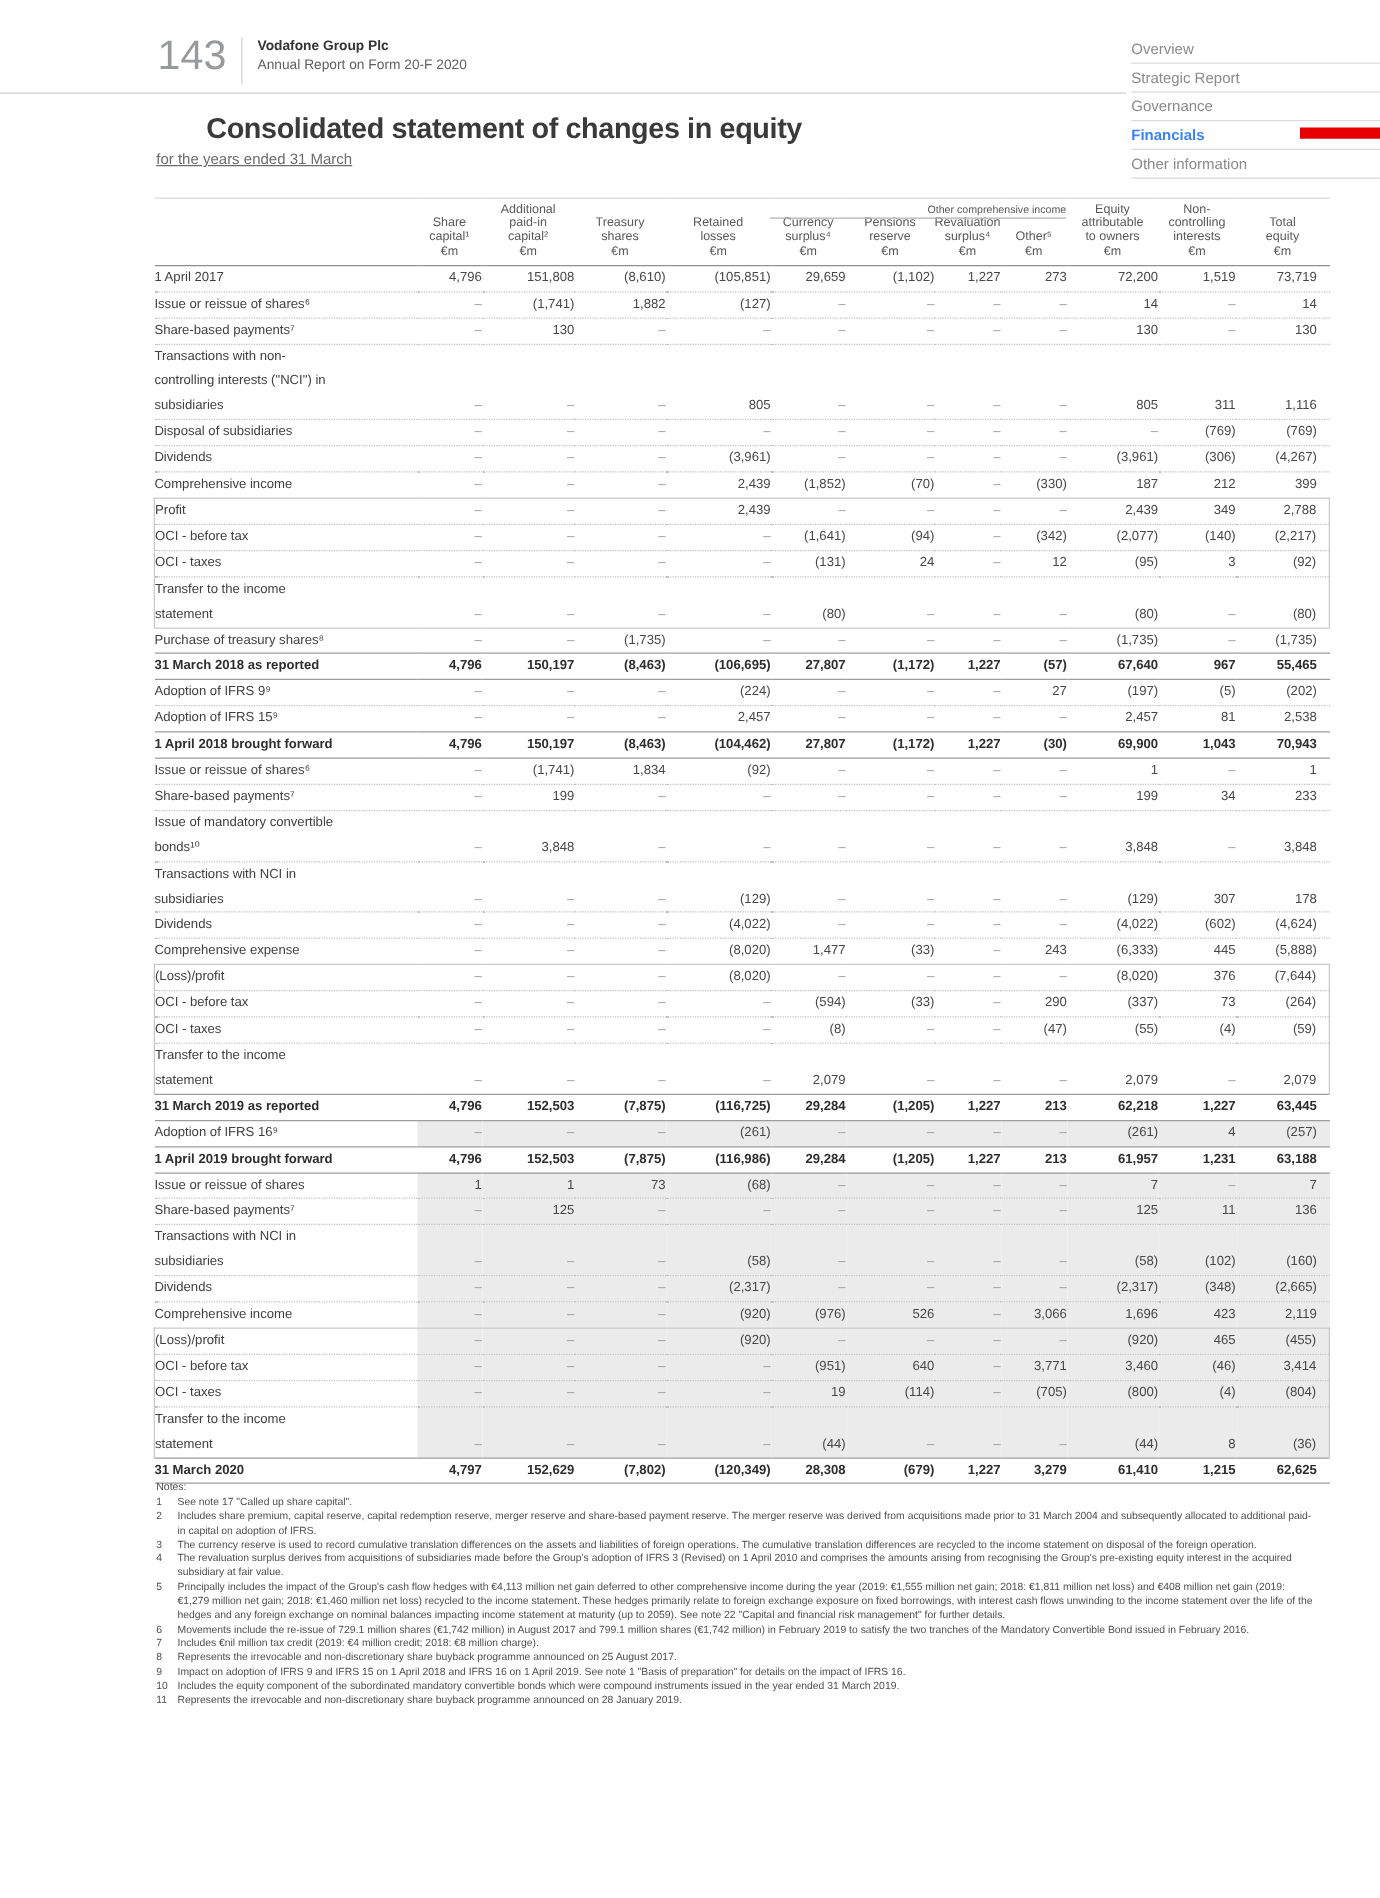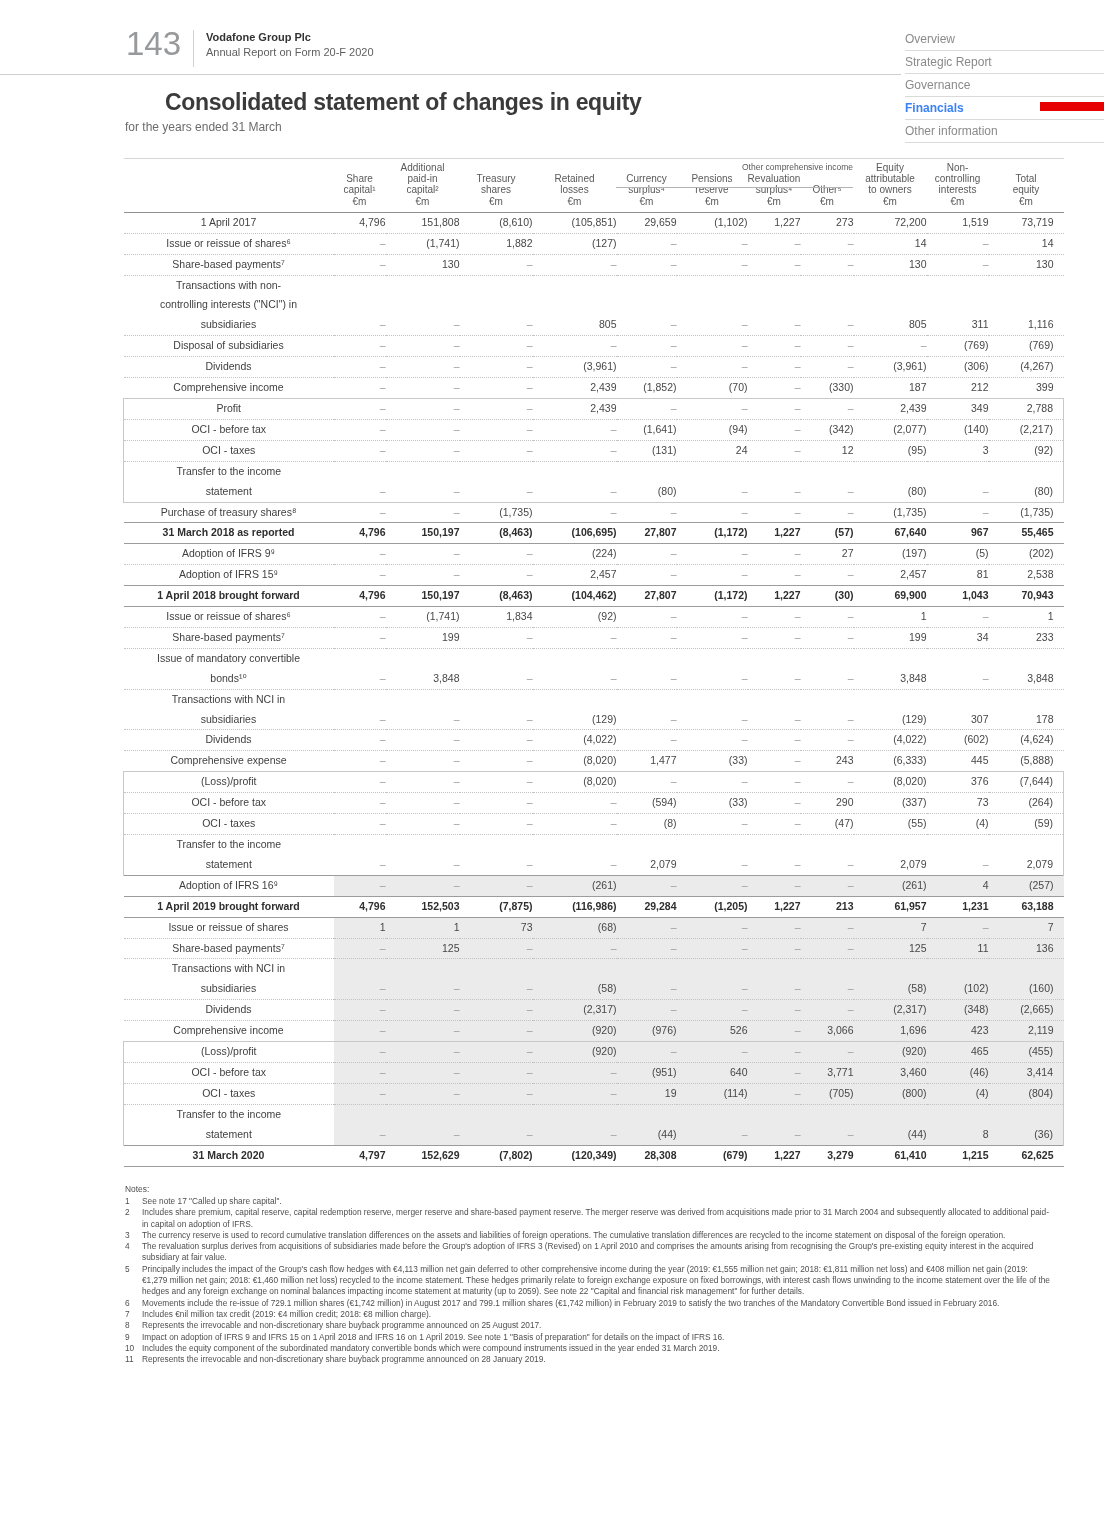--- a/index.html
+++ b/index.html
@@ -16,37 +16,37 @@
   .header-rule { position:absolute; left:0; top:74px; width:901px; height:1px; background:#cfcfcf; }
 
   
   .nav { position:absolute; left:905px; right:0; top:28px; }
   .nav-item { position:relative; height:23px; line-height:18px; font-size:12px; color:#8a8a8a; border-bottom:1px solid #dadada; padding-top:2px; }
   .nav-item.active { color:#3b82f6; font-weight:bold; }
   .nav-item.active .nav-bar { position:absolute; right:0; top:5px; width:64px; height:9px; background:#e60000; }
 
   
   .title { position:absolute; left:125px; top:89px; font-size:23px; font-weight:bold; color:#3a3a3a; letter-spacing:-0.3px;margin-left:40px; }
-  .subtitle { position:absolute; left:125px; top:120px; font-size:12px; color:#6b6b6b; }
+  .subtitle { position:absolute; left:125px; top:120px; font-size:12px; color:#6b6b6b;text-decoration:underline; }
 
   
   .table-wrap { position:absolute; left:123px; top:158px; width:940px; }
   table { width:940px; table-layout:fixed; border-collapse:collapse; border-top:1px solid #d6d6d6; border-bottom:1px solid #9c9c9c; }
   col.c0{width:210px} col.c1{width:52px} col.c2{width:74px} col.c3{width:73px} col.c4{width:84px}
   col.c5{width:60px} col.c6{width:71px} col.c7{width:53px} col.c8{width:53px} col.c9{width:73px}
   col.c10{width:62px} col.c11{width:75px}
 
   thead th { vertical-align:bottom; font-weight:normal; font-size:10px; color:#595959; 
              padding:3px 0 5px 0; border-bottom:1px solid #8f8f8f; }
   thead th .hl { line-height:11.2px; white-space:nowrap; }
   .oci-group { position:absolute; left:493px; top:4px; width:237px; text-align:right; font-size:8.5px; color:#595959;
-               line-height:11px; border-bottom:1px solid #b3b3b3; padding-bottom:14px; }
+               line-height:11px; border-bottom:1px solid #b3b3b3; padding-bottom:1px; }
 
   tbody th, tbody td { border-top:1px dotted #c2c2c2; vertical-align:bottom; line-height:19.9px; font-size:10.5px; }
-  tbody th { text-align:center; font-weight:normal; color:#3f3f3f; white-space:pre-line; }
+  tbody th { text-align:left; font-weight:normal; color:#3f3f3f; white-space:pre-line; }
   tbody td { text-align:right; color:#474747; }
   tbody td.last { padding-right:10px; }
   tbody td.dash { color:#9a9a9a; }
 
   tr.t-dark > th, tr.t-dark > td { border-top:1px solid #9c9c9c; }
   tr.t-box  > th, tr.t-box  > td { border-top:1px solid #c9c9c9; }
   tr.box-start > th, tr.box-start > td { border-top:1px solid #c9c9c9; }
   tr.boxed > th { border-left:1px solid #c9c9c9; }
   tr.boxed > td.last { border-right:1px solid #c9c9c9; }
   tr.bold > th, tr.bold > td { font-weight:bold; color:#2e2e2e; }
@@ -526,20 +526,34 @@
             <td class="dash">–</td>
             <td class="dash">–</td>
             <td>2,079</td>
             <td class="dash">–</td>
             <td class="dash">–</td>
             <td class="dash">–</td>
             <td>2,079</td>
             <td class="dash">–</td>
             <td class="last">2,079</td>
           </tr>
+          <tr class="bold t-dark">
+            <th>31 March 2019 as reported</th>
+            <td>4,796</td>
+            <td>152,503</td>
+            <td>(7,875)</td>
+            <td>(116,725)</td>
+            <td>29,284</td>
+            <td>(1,205)</td>
+            <td>1,227</td>
+            <td>213</td>
+            <td>62,218</td>
+            <td>1,227</td>
+            <td class="last">63,445</td>
+          </tr>
           <tr class="shaded t-dark">
             <th>Adoption of IFRS 16⁹</th>
             <td class="dash">–</td>
             <td class="dash">–</td>
             <td class="dash">–</td>
             <td>(261)</td>
             <td class="dash">–</td>
             <td class="dash">–</td>
             <td class="dash">–</td>
             <td class="dash">–</td>

